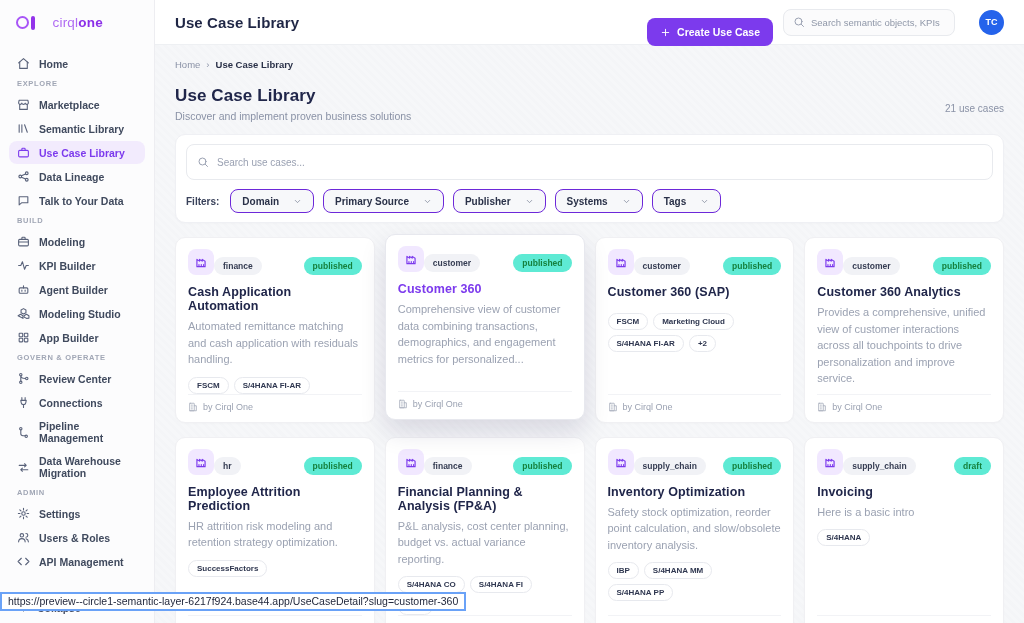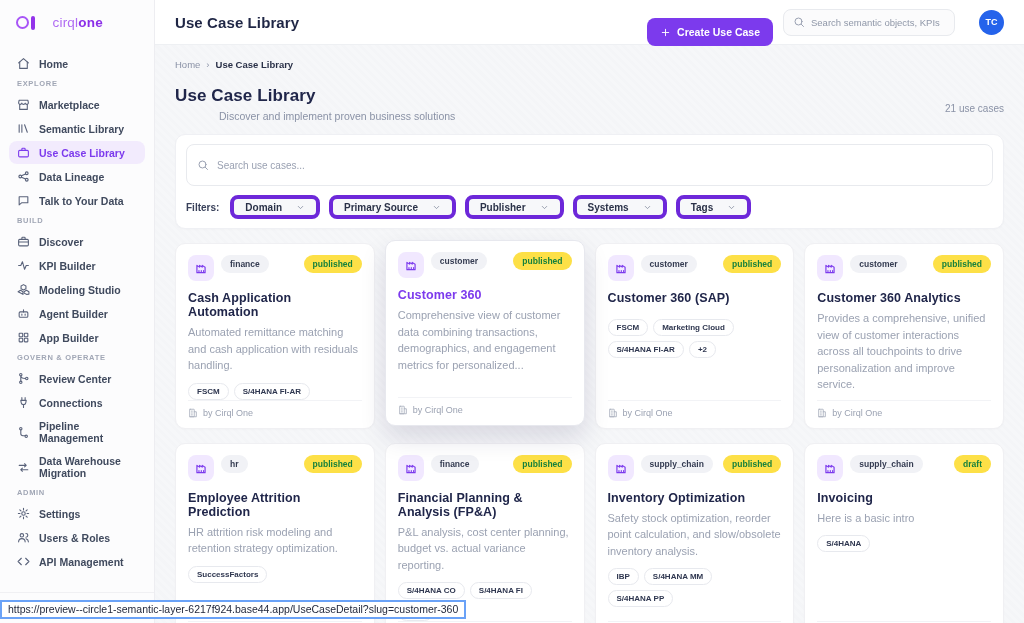--- a/index.html
+++ b/index.html
@@ -70,83 +70,83 @@
   }
 
   .content {
     flex:1; padding:14px 20px 0; overflow:hidden;
     background-image:repeating-linear-gradient(45deg, rgba(120,125,150,0.015) 0 3px, transparent 3px 6px);
   }
   .breadcrumb { display:flex; align-items:center; gap:6px; font-size:9.5px; color:#8a92a6; }
   .breadcrumb .crumb-current { color:#2a3148; font-weight:700; }
   .page-head { display:flex; align-items:flex-end; margin-top:16px; }
   .page-title { font-size:17px; font-weight:800; color:#20264a; letter-spacing:.1px; }
-  .page-subtitle { font-size:10.5px; color:#8a92a6; margin-top:4px;margin-left:44px; }
+  .page-subtitle { font-size:10.5px; color:#8a92a6; margin-top:4px; }
   .count-label { margin-left:auto; font-size:10px; color:#8a92a6; padding-bottom:8px; }
 
   .search-panel {
     margin-top:12px; background:#fff; border:1px solid #eff0f4; border-radius:10px;
     padding:9px 10px 9px; box-shadow:0 1px 2px rgba(20,20,43,.02);
   }
   .case-search {
-    display:flex; align-items:center; gap:8px; height:42px; border:1px solid #e8eaee;
+    display:flex; align-items:center; gap:8px; height:36px; border:1px solid #e8eaee;
     border-radius:8px; padding:0 10px; color:#9aa1b2; background:#fff;
   }
   .case-search input {
     border:none; outline:none; width:100%; font-family:inherit; font-size:10px; color:#3a4152; background:transparent;
   }
   .case-search input::placeholder { color:#9aa1b2; }
   .filters-row { display:flex; align-items:center; gap:9px; margin-top:9px; }
   .filters-label { font-size:10px; font-weight:700; color:#39415a; margin-right:2px; }
   .filter-btn {
-    display:flex; align-items:center; gap:14px; background:#f7f8fa; border:4px solid #6d28d9;
+    display:flex; align-items:center; gap:14px; background:#f7f8fa; border:1px solid #6d28d9;
     border-radius:8px; padding:0 11px; height:24px; font-family:inherit;
     font-size:10px; font-weight:700; color:#2a3148;
   }
   .filter-btn .icon { color:#7d8598; display:flex; }
 
   
   .grid { margin-top:14px; display:grid; grid-template-columns:repeat(4,1fr); gap:14px 10px; }
   .card {
     background:#fff; border:1px solid #f0f0f3; border-radius:10px; padding:11px 12px 10px;
     display:flex; flex-direction:column; min-height:138px; box-shadow:0 1px 2px rgba(20,20,43,.02);
   }
   .card.highlighted {
     box-shadow:0 12px 26px rgba(24,16,67,.13); transform:translateY(-3px); border-color:#e7e8ee;
   }
   .card.highlighted .card-title { color:#7c3aed; }
-  .card-head { display:flex; align-items:flex-start; gap:7px; }
+  .card-head { display:flex; align-items:flex-end; }
   .card-icon {
     width:26px; height:26px; border-radius:8px; background:#f1e8ff; color:#7c3aed;
     display:flex; align-items:center; justify-content:center; flex:none;
   }
   .tag {
     background:#f1f2f6; color:#353c52; font-size:8.5px; font-weight:700;
     padding:4px 9px; border-radius:99px; white-space:nowrap;
   }
   .status {
-    margin-left:auto; background:#fde047; color:#15803d; font-size:8.5px; font-weight:700;
+    margin-left:auto; background:#5eead4; color:#15803d; font-size:8.5px; font-weight:700;
     padding:4px 9px; border-radius:99px;
   }
   .card-title { font-size:12.5px; font-weight:800; color:#20264a; margin:10px 0 5px; letter-spacing:.1px; }
   .card-desc { font-size:11px; line-height:1.5; color:#9ba2b2; }
   .pills { display:flex; flex-wrap:wrap; gap:5px; margin-top:9px; }
   .pill {
     border:1px solid #e7e9ee; border-radius:99px; padding:3px 8px;
     font-size:8px; font-weight:700; color:#2f3750; background:#fff; white-space:nowrap;
   }
   .card-footer {
     margin-top:auto; padding-top:7px; border-top:1px solid #f2f3f6;
     display:flex; align-items:center; gap:5px; font-size:9px; color:#9ba2b2;
   }
   .card-footer .icon { color:#a7adbc; display:flex; }
 
   
   .status-bar {
-    position:fixed; left:0; bottom:4px; z-index:10; background:#fff;
+    position:fixed; left:0; bottom:12px; z-index:10; background:#fff;
     border:2px solid #6aa2f7; padding:1px 6px 2px; font-size:10.5px; color:#23293d; white-space:nowrap;
   }
 </style>
 </head>
 <body>
 
 <aside class="sidebar" data-interactable="false">
   <div class="logo" data-interactable="true">
     <span class="logo-mark" data-interactable="false">
       <span class="logo-o"></span>
@@ -211,48 +211,48 @@
         <span data-interactable="false">Talk to Your Data</span>
       </div>
       <div class="nav-section" data-interactable="false">BUILD</div>
       <div class="nav-item" data-interactable="true">
         <span class="icon" data-interactable="false">
           <svg width="13" height="13" viewBox="0 0 24 24" fill="none" stroke="currentColor" stroke-width="2" stroke-linecap="round" stroke-linejoin="round">
             <rect x="3" y="8" width="18" height="12" rx="2"></rect>
             <path d="M9 8V5.5A1.5 1.5 0 0110.5 4h3A1.5 1.5 0 0115 5.5V8M3 13h18"></path>
           </svg>
         </span>
-        <span data-interactable="false">Discover</span>
+        <span data-interactable="false">Modeling</span>
       </div>
       <div class="nav-item" data-interactable="true">
         <span class="icon" data-interactable="false">
           <svg width="13" height="13" viewBox="0 0 24 24" fill="none" stroke="currentColor" stroke-width="2" stroke-linecap="round" stroke-linejoin="round">
             <path d="M3 12h4l3-7 4 14 3-7h4"></path>
           </svg>
         </span>
         <span data-interactable="false">KPI Builder</span>
+      </div>
+      <div class="nav-item" data-interactable="true">
+        <span class="icon" data-interactable="false">
+          <svg width="13" height="13" viewBox="0 0 24 24" fill="none" stroke="currentColor" stroke-width="2" stroke-linecap="round" stroke-linejoin="round">
+            <rect x="4" y="9" width="16" height="10" rx="2"></rect>
+            <path d="M12 9V5M9 13v2M15 13v2"></path>
+          </svg>
+        </span>
+        <span data-interactable="false">Agent Builder</span>
       </div>
       <div class="nav-item" data-interactable="true">
         <span class="icon" data-interactable="false">
           <svg width="13" height="13" viewBox="0 0 24 24" fill="none" stroke="currentColor" stroke-width="2" stroke-linecap="round" stroke-linejoin="round">
             <path d="M12 3l4.5 2.5v5L12 13 7.5 10.5v-5z"></path>
             <path d="M6.5 13.5L11 16v5l-4.5-2.5-4.5-2.5v-0z"></path>
             <path d="M17.5 13.5L22 16v4.5L17.5 21 13 18.5V16z"></path>
           </svg>
         </span>
         <span data-interactable="false">Modeling Studio</span>
-      </div>
-      <div class="nav-item" data-interactable="true">
-        <span class="icon" data-interactable="false">
-          <svg width="13" height="13" viewBox="0 0 24 24" fill="none" stroke="currentColor" stroke-width="2" stroke-linecap="round" stroke-linejoin="round">
-            <rect x="4" y="9" width="16" height="10" rx="2"></rect>
-            <path d="M12 9V5M9 13v2M15 13v2"></path>
-          </svg>
-        </span>
-        <span data-interactable="false">Agent Builder</span>
       </div>
       <div class="nav-item" data-interactable="true">
         <span class="icon" data-interactable="false">
           <svg width="13" height="13" viewBox="0 0 24 24" fill="none" stroke="currentColor" stroke-width="2" stroke-linecap="round" stroke-linejoin="round">
             <rect x="4" y="4" width="6.5" height="6.5" rx="1"></rect>
             <rect x="13.5" y="4" width="6.5" height="6.5" rx="1"></rect>
             <rect x="4" y="13.5" width="6.5" height="6.5" rx="1"></rect>
             <rect x="13.5" y="13.5" width="6.5" height="6.5" rx="1"></rect>
           </svg>
         </span>

